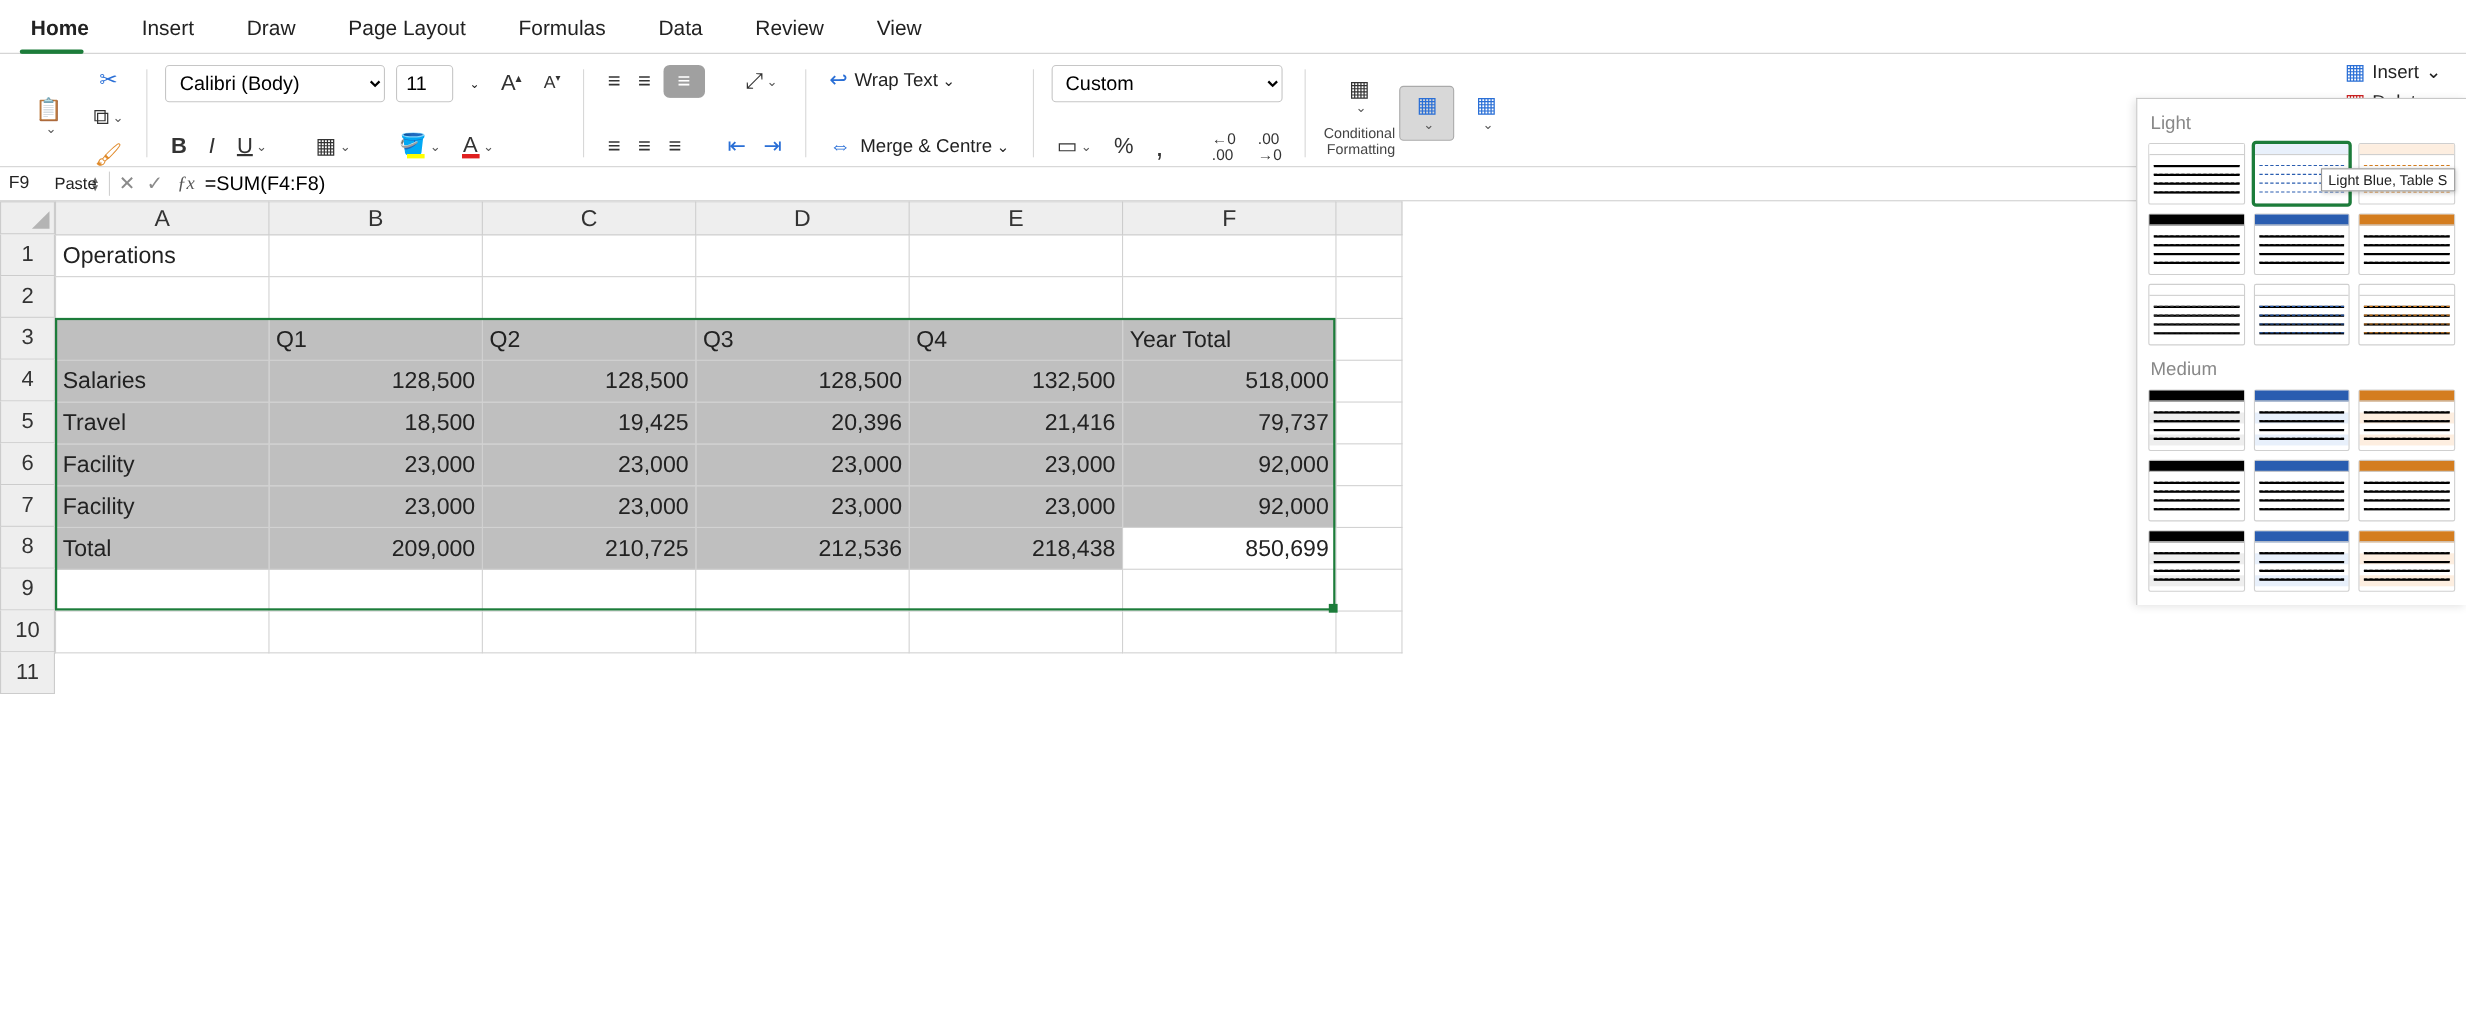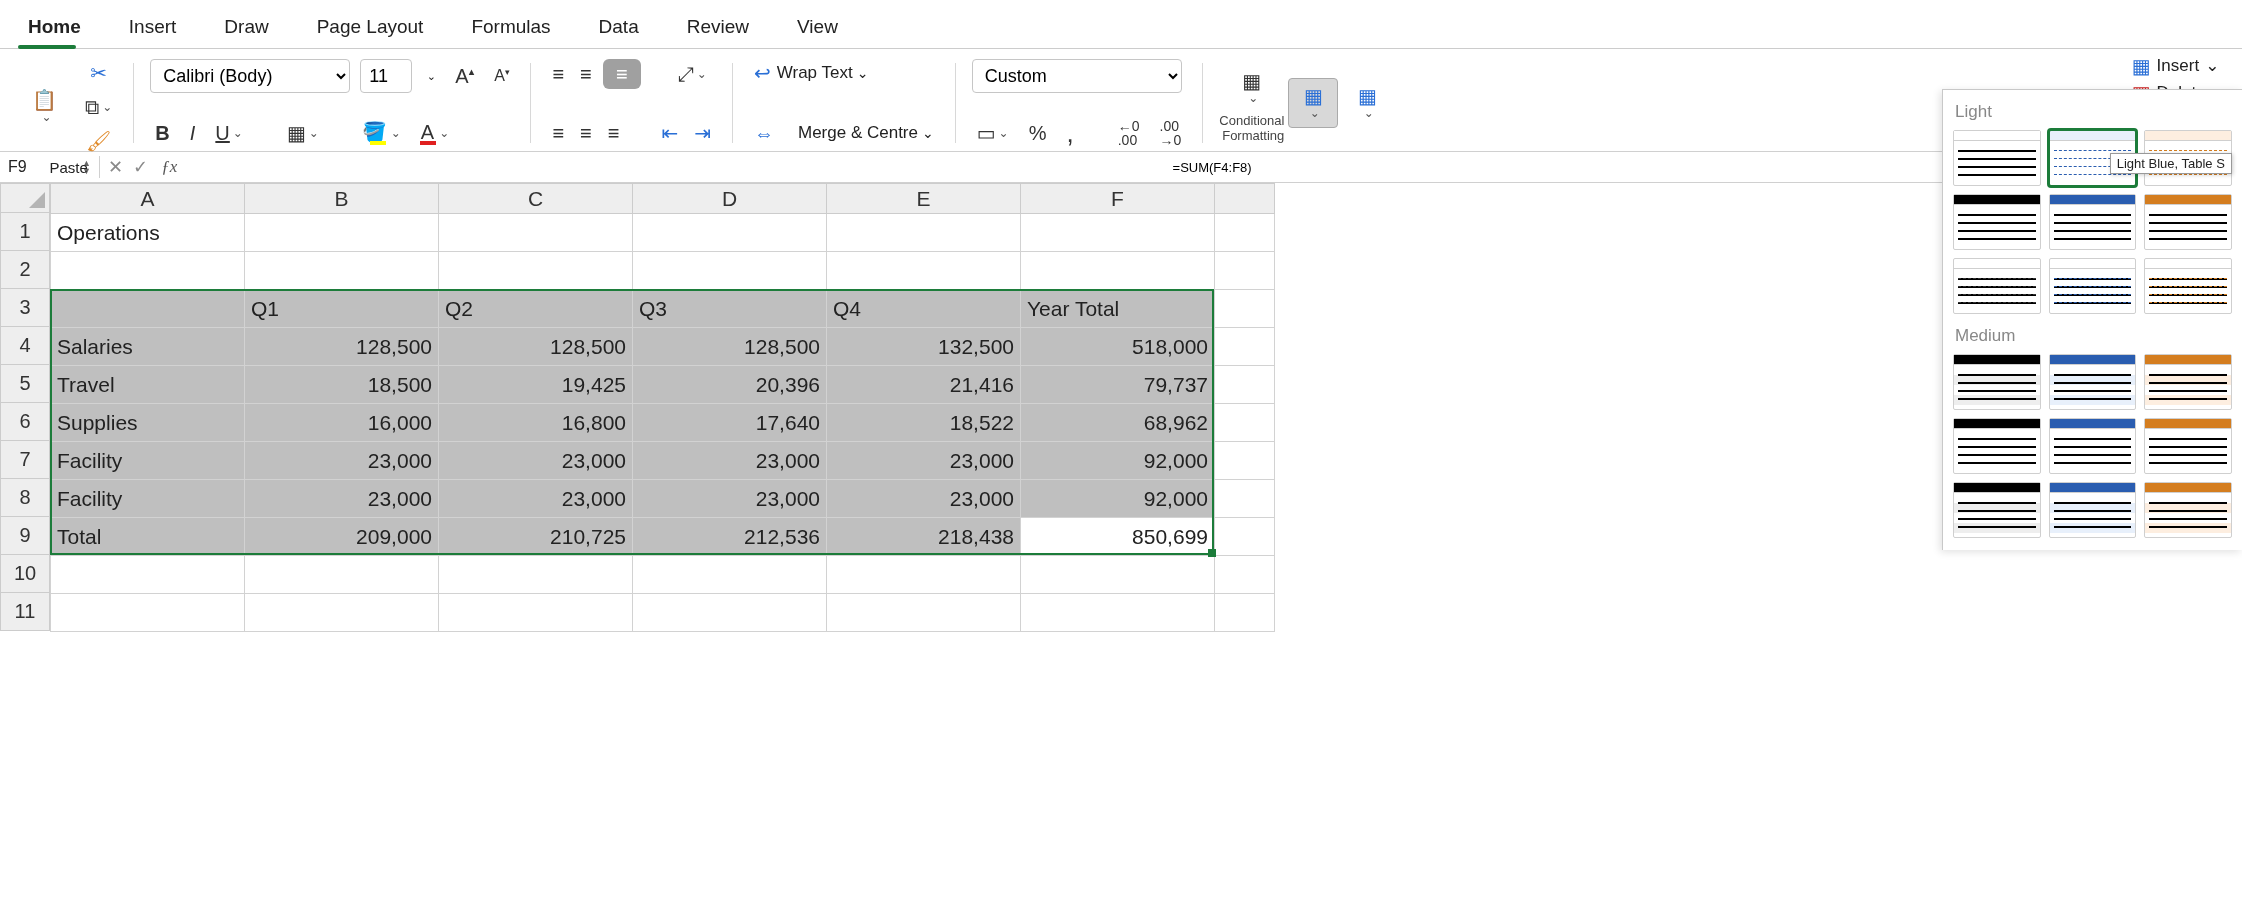--- a/index.html
+++ b/index.html
@@ -35,21 +35,21 @@
   .icon.red{color:#c22;}
 
   .ribbon-label{font-size:13px;color:#444;text-align:center;}
 
   
   .fbar{display:flex;align-items:center;border-top:1px solid #d0d0d0;border-bottom:1px solid #d0d0d0;height:32px;}
   .namebox{width:100px;border-right:1px solid #d0d0d0;padding:2px 8px;font-size:16px;display:flex;align-items:center;justify-content:space-between;}
   .namebox .spin{display:flex;flex-direction:column;font-size:9px;color:#666;line-height:8px;}
   .fbar .fx{width:26px;text-align:center;font-style:italic;font-family:"Times New Roman",serif;font-size:17px;color:#555;}
   .fbar .xchk{display:flex;gap:10px;padding:0 8px;color:#8a8a8a;font-size:18px;}
-  .fbar input.formula{flex:1;border:none;outline:none;font-size:13px;padding:2px 4px;text-align:center;}
+  .fbar input.formula{flex:1;border:none;outline:none;font-size:18px;padding:2px 4px;}
 
   
   .sheet{display:flex; position:relative;}
   .rowhdrs{display:flex;flex-direction:column;}
   .corner{height:30px;width:50px;border:1px solid #ccc;background:#eee;position:relative;}
   .corner::after{content:"";position:absolute;right:4px;bottom:4px;width:0;height:0;border-left:16px solid transparent;border-bottom:16px solid #b4b4b4;}
   .rowhdr{height:38px;width:50px;border:1px solid #ccc;border-top:none;background:#eee;text-align:center;font-size:20px;line-height:36px;color:#333;}
   .gridwrap{overflow:hidden;flex:1;}
   table.grid{border-collapse:collapse;table-layout:fixed;}
   table.grid th{background:#eee;border:1px solid #ccc;height:30px;font-weight:400;font-size:21px;color:#333;}
@@ -206,21 +206,21 @@
     <div class="row">
       <span class="btn">
           <span class="icon blue">↩</span> 
           <span style="font-size:17px;margin-left:6px;">Wrap Text</span> 
           <span style="margin-left:4px;">⌄</span>
         </span>
     </div>
     <div class="row">
       <span class="btn">
           <span class="icon blue">⇔</span> 
-          <span style="font-size:17px;margin-left:24px;">Merge &amp; Centre</span> 
+          <span style="font-size:17px;margin-left:8px;">Merge &amp; Centre</span> 
           <span style="margin-left:4px;">⌄</span>
         </span>
     </div>
   </div>
 
   <div class="sep"></div>
 
   <div class="group">
     <div class="row">
       <select class="numfmt"><option>Custom</option></select>
@@ -537,29 +537,20 @@
       <tr class="sel">
             <td class="txt">Travel</td>
             <td class="num">18,500</td>
             <td class="num">19,425</td>
             <td class="num">20,396</td>
             <td class="num">21,416</td>
             <td class="num">79,737</td>
             <td style="background:#fff;"></td>
           </tr>
       <tr class="sel">
-            <td class="txt">Supplies</td>
-            <td class="num">16,000</td>
-            <td class="num">16,800</td>
-            <td class="num">17,640</td>
-            <td class="num">18,522</td>
-            <td class="num">68,962</td>
-            <td style="background:#fff;"></td>
-          </tr>
-      <tr class="sel">
             <td class="txt">Facility</td>
             <td class="num">23,000</td>
             <td class="num">23,000</td>
             <td class="num">23,000</td>
             <td class="num">23,000</td>
             <td class="num">92,000</td>
             <td style="background:#fff;"></td>
           </tr>
       <tr class="sel">
             <td class="txt">Facility</td>

